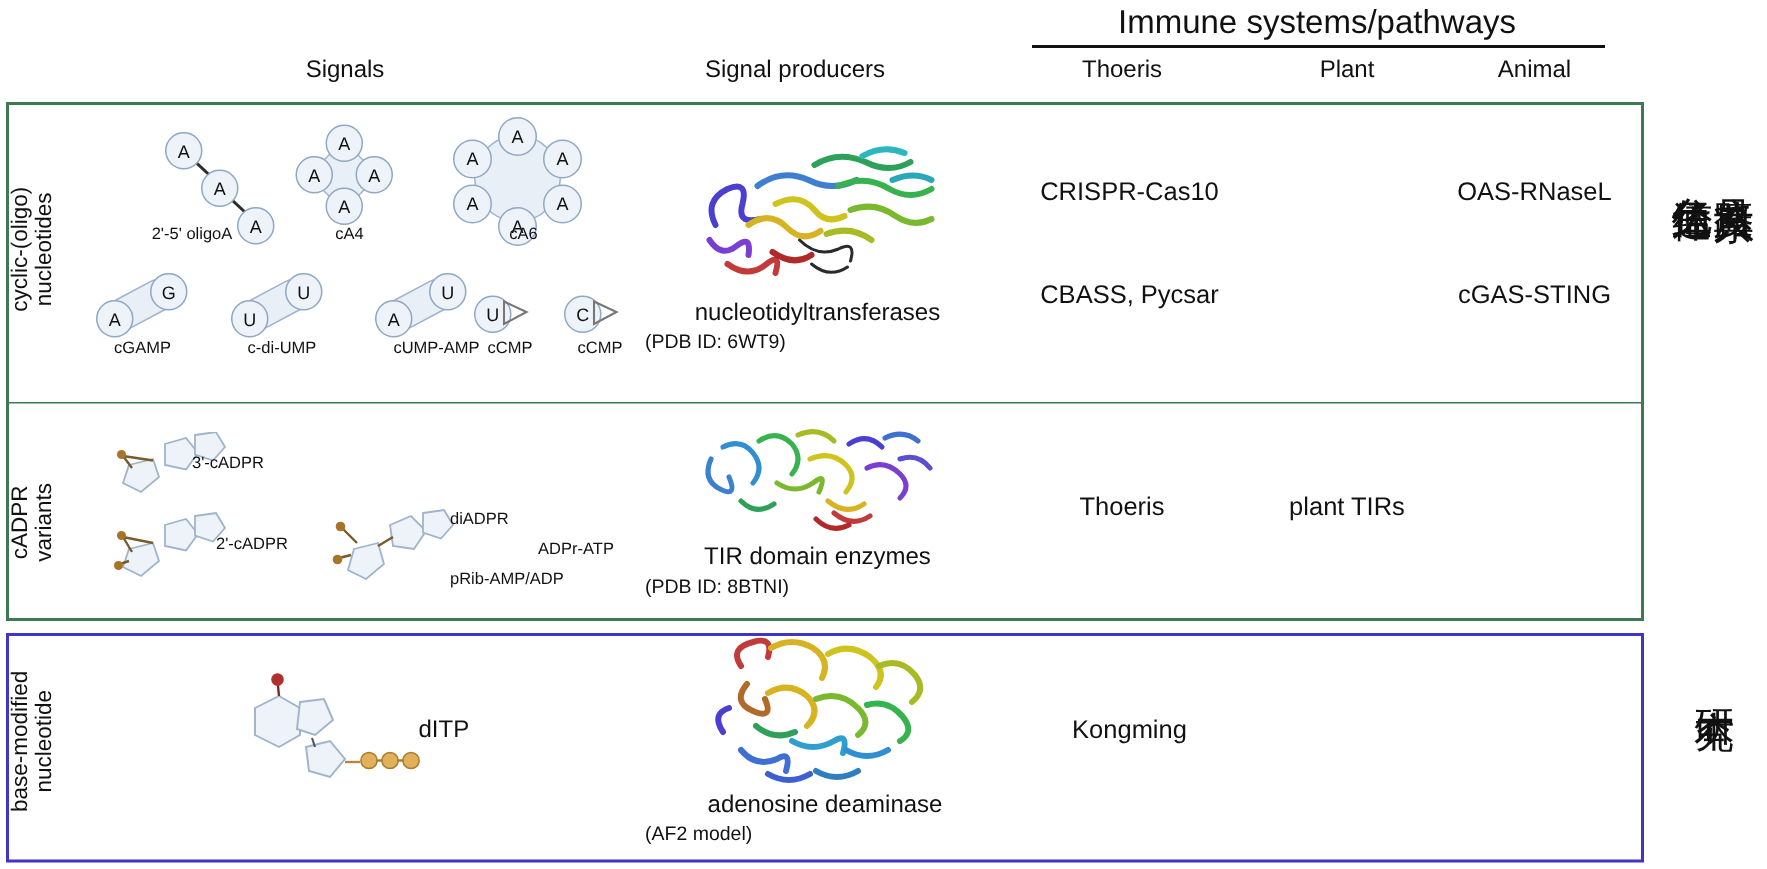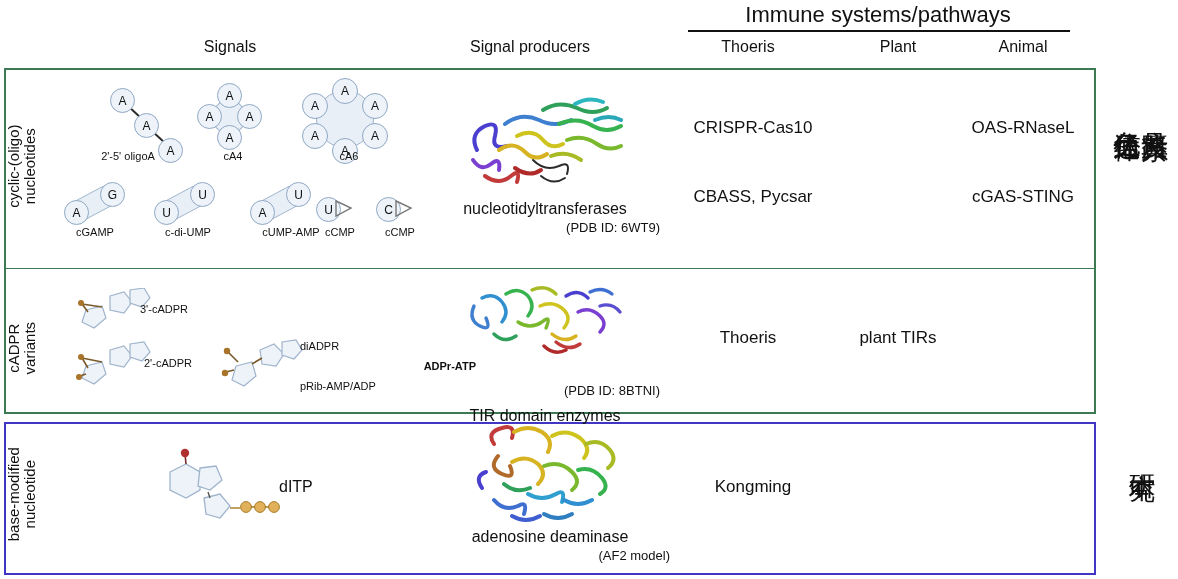--- a/index.html
+++ b/index.html
@@ -46,21 +46,21 @@
   .link{position:absolute;background:#2c2c2c;height:1.6px;transform-origin:0 50%;}
 
   
   .ringfill{position:absolute;background:#e9eff7;border:1.2px solid #9fb4cc;}
 
   
   .caps{position:absolute;background:#e9eff7;border:1.2px solid #9fb4cc;border-radius:11px;}
 
   
   .prot-name{font-size:16px;text-align:center;}
-  .prot-pdb{font-size:13px;text-align:right;}
+  .prot-pdb{font-size:13px;text-align:left;}
 
   
   .entry{font-size:17px;text-align:center;}
 </style>
 </head>
 <body>
 
 <div class="abs" id="immune-group-title">Immune systems/pathways</div>
 <div class="abs" id="immune-rule"></div>
 
@@ -188,63 +188,63 @@
 <div class="abs entry" style="left:948px;top:118px;width:150px;">OAS-RNaseL</div>
 <div class="abs entry" style="left:948px;top:187px;width:150px;">cGAS-STING</div>
 
 <svg class="abs" style="left:72px;top:288px;" width="90" height="48" viewBox="0 0 90 48">
   <polygon points="38,8 52,4 60,14 52,25 38,22" fill="#eef3f9" stroke="#9fb4cc" stroke-width="1.2"></polygon>
   <polygon points="58,2 72,0 78,10 70,19 58,15" fill="#eef3f9" stroke="#9fb4cc" stroke-width="1.2"></polygon>
   <polygon points="14,22 30,18 34,30 22,40 10,34" fill="#eef3f9" stroke="#9fb4cc" stroke-width="1.2"></polygon>
   <path d="M10 16 L16 24 M10 16 L30 19" stroke="#7a5a2a" stroke-width="1.6" fill="none"></path>
   <circle cx="9" cy="15" r="3" fill="#a8742a"></circle>
 </svg>
-<div class="abs mol-label" style="left:140px;top:303px;width:120px;text-align:left;">3'-cADPR</div>
+<div class="abs mol-label" style="left:128px;top:303px;width:120px;text-align:left;">3'-cADPR</div>
 
 <svg class="abs" style="left:72px;top:340px;" width="90" height="52" viewBox="0 0 90 52">
   <polygon points="38,10 52,6 60,16 52,27 38,24" fill="#eef3f9" stroke="#9fb4cc" stroke-width="1.2"></polygon>
   <polygon points="58,4 72,2 78,12 70,21 58,17" fill="#eef3f9" stroke="#9fb4cc" stroke-width="1.2"></polygon>
   <polygon points="14,26 30,22 34,34 22,44 10,38" fill="#eef3f9" stroke="#9fb4cc" stroke-width="1.2"></polygon>
   <path d="M10 18 L16 28 M10 18 L30 22 M8 36 L14 34" stroke="#7a5a2a" stroke-width="1.6" fill="none"></path>
   <circle cx="9" cy="17" r="3" fill="#a8742a"></circle>
   <circle cx="7" cy="37" r="3" fill="#a8742a"></circle>
 </svg>
 <div class="abs mol-label" style="left:144px;top:357px;width:120px;text-align:left;">2'-cADPR</div>
 
 <svg class="abs" style="left:216px;top:338px;" width="96" height="54" viewBox="0 0 96 54">
   <polygon points="44,12 58,6 68,16 60,28 46,26" fill="#eef3f9" stroke="#9fb4cc" stroke-width="1.2"></polygon>
   <polygon points="66,4 80,2 86,12 78,21 66,17" fill="#eef3f9" stroke="#9fb4cc" stroke-width="1.2"></polygon>
   <polygon points="20,28 36,24 40,38 28,48 16,42" fill="#eef3f9" stroke="#9fb4cc" stroke-width="1.2"></polygon>
   <path d="M12 14 L22 24 M10 34 L18 32 M36 26 L46 20" stroke="#7a5a2a" stroke-width="1.6" fill="none"></path>
   <circle cx="11" cy="13" r="3.2" fill="#a8742a"></circle>
   <circle cx="9" cy="35" r="3.2" fill="#a8742a"></circle>
 </svg>
 <div class="abs mol-label" style="left:300px;top:340px;width:160px;text-align:left;">diADPR</div>
-<div class="abs mol-label" style="left:316px;top:360px;width:160px;text-align:right;font-weight:bold;">ADPr-ATP</div>
+<div class="abs mol-label" style="left:304px;top:360px;width:160px;text-align:center;">ADPr-ATP</div>
 <div class="abs mol-label" style="left:300px;top:380px;width:170px;text-align:left;">pRib-AMP/ADP</div>
 
 <svg class="abs" style="left:460px;top:272px;" width="170" height="86" viewBox="0 0 170 86">
   <g fill="none" stroke-width="3.4" stroke-linecap="round">
     <path d="M14 34 Q8 48 20 54 Q32 60 26 46" stroke="#3f7fd0"></path>
     <path d="M22 26 Q34 20 42 30 Q50 40 42 50" stroke="#2f8fd0"></path>
     <path d="M34 62 Q44 72 56 64" stroke="#2fa05a"></path>
     <path d="M46 22 Q58 14 68 24 Q76 34 68 44" stroke="#36b34e"></path>
     <path d="M58 50 Q70 58 82 50 Q92 42 86 56" stroke="#7ab82e"></path>
     <path d="M72 18 Q86 12 96 22" stroke="#a8bb24"></path>
     <path d="M80 34 Q94 28 104 38 Q112 46 104 56" stroke="#cfc31e"></path>
     <path d="M92 62 Q104 72 116 64" stroke="#d8b321"></path>
     <path d="M106 24 Q118 16 128 26" stroke="#4b3fd0"></path>
     <path d="M118 40 Q130 34 140 44 Q148 52 140 60" stroke="#7a3fd0"></path>
     <path d="M96 70 Q108 80 120 72" stroke="#c23b3b"></path>
     <path d="M84 74 Q94 84 106 78" stroke="#b02a2a"></path>
     <path d="M130 20 Q142 14 152 22" stroke="#3f6fd0"></path>
     <path d="M140 34 Q152 30 160 40" stroke="#5a4fd0"></path>
   </g>
 </svg>
-<div class="abs prot-name" style="left:430px;top:363px;width:230px;margin-top:44px;">TIR domain enzymes</div>
+<div class="abs prot-name" style="left:430px;top:363px;width:230px;">TIR domain enzymes</div>
 <div class="abs prot-pdb" style="left:430px;top:383px;width:230px;">(PDB ID: 8BTNI)</div>
 
 <div class="abs entry" style="left:668px;top:328px;width:160px;">Thoeris</div>
 <div class="abs entry" style="left:828px;top:328px;width:140px;">plant TIRs</div>
 
 <svg class="abs" style="left:152px;top:448px;" width="140" height="76" viewBox="0 0 140 76">
   <polygon points="18,24 34,16 48,24 48,42 34,50 18,42" fill="#eef3f9" stroke="#9fb4cc" stroke-width="1.3"></polygon>
   <polygon points="48,20 64,18 70,32 58,42 46,38" fill="#eef3f9" stroke="#9fb4cc" stroke-width="1.3"></polygon>
   <line x1="34" y1="16" x2="33" y2="6" stroke="#7a2a2a" stroke-width="1.6"></line>
   <circle cx="33" cy="5" r="4.2" fill="#b03030"></circle>

